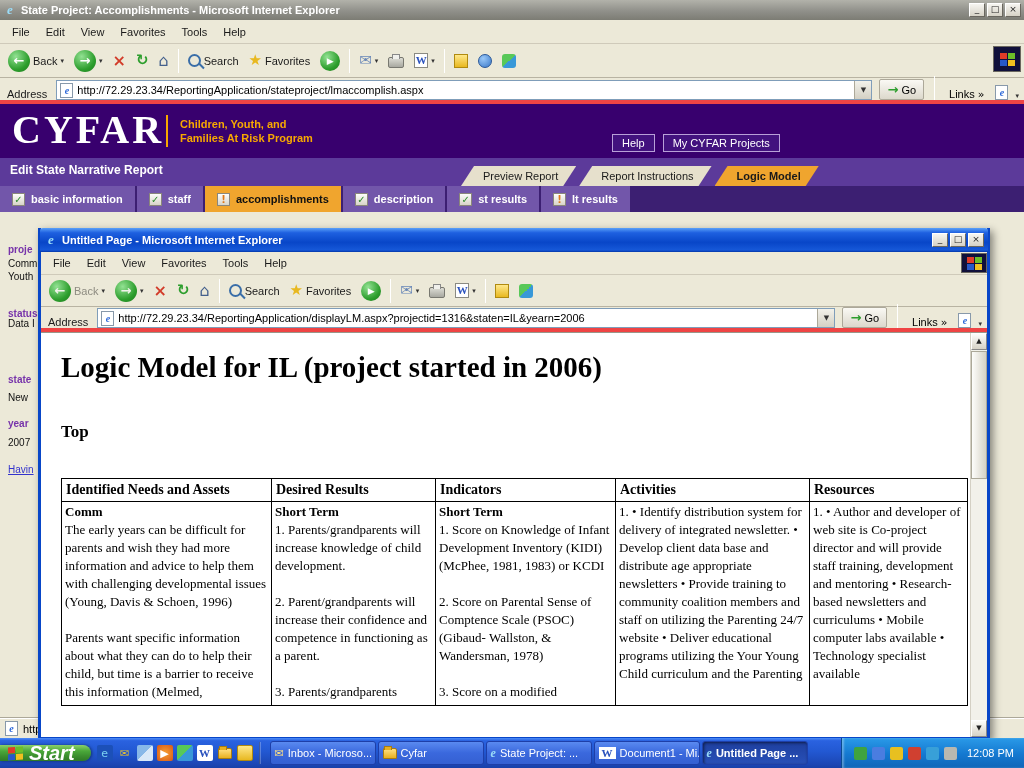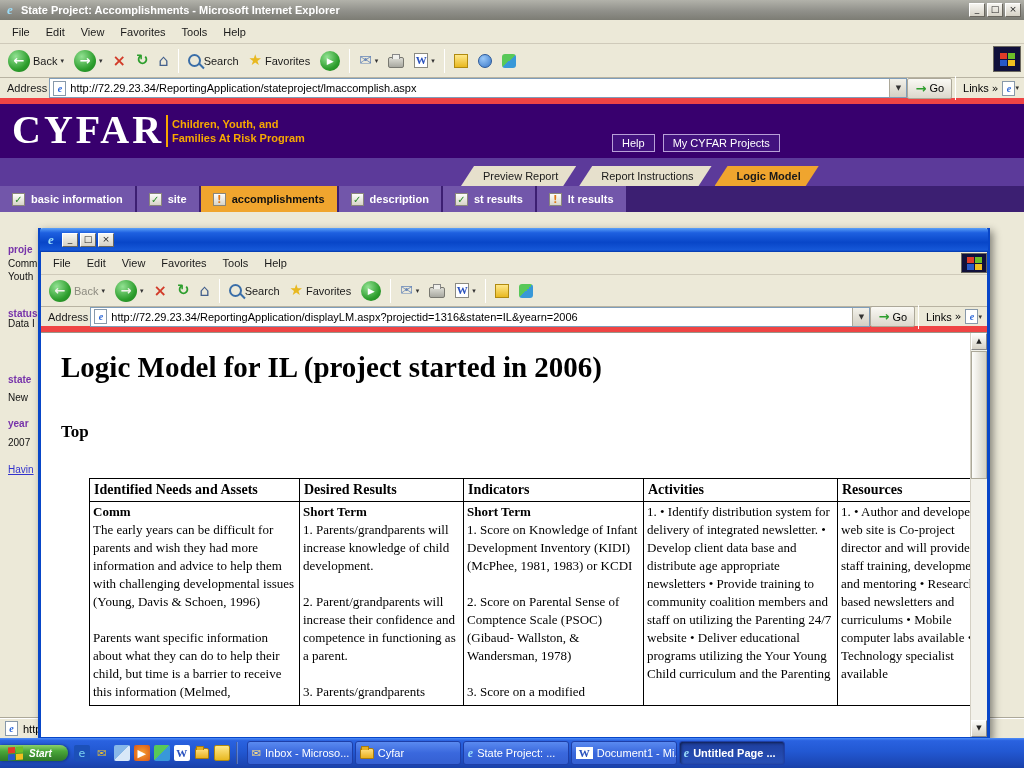--- a/index.html
+++ b/index.html
@@ -37,42 +37,42 @@
   .star { color:#e8b820; font-size:15px; }
   .media-circle { width:20px; height:20px; border-radius:50%; display:flex; align-items:center; justify-content:center;
     color:#fff; font-size:9px; background:radial-gradient(circle at 35% 30%,#93e293,#2d9e2d 62%,#1a7a1a); font-family:"DejaVu Sans",sans-serif; }
   .mail { color:#6a88b8; font-size:15px; }
   .printer { width:16px; height:11px; background:linear-gradient(180deg,#dcdcd4,#a8a8a0); border:1px solid #787870; border-radius:2px; position:relative; margin-top:4px; }
   .printer::before { content:""; position:absolute; top:-4px; left:3px; right:3px; height:4px; background:#f0f0ec; border:1px solid #888; border-bottom:none; }
   .word-ico { width:14px; height:15px; background:#fff; border:1px solid #8a8a82; color:#2a52be; font:bold 11px "Liberation Serif",serif; text-align:center; line-height:13px; }
   .note-ico { width:14px; height:14px; background:linear-gradient(180deg,#ffe88a,#e8b820); border:1px solid #b08a10; }
   .hist-ico { width:14px; height:14px; border-radius:50%; background:radial-gradient(circle at 35% 30%,#9ac8f8,#3a78c8); border:1px solid #2a5898; }
   .msgr-ico { width:14px; height:14px; border-radius:3px; background:linear-gradient(135deg,#58c858 50%,#3898d8 50%); }
-  .addressbar { height:26px; background:#ece9d8; border-bottom:6px solid #ef4444; display:flex; align-items:center; padding:0 5px; gap:0; }
+  .addressbar { height:26px; background:#ece9d8; border-bottom:4px solid #ef4444; display:flex; align-items:flex-end; padding:0 5px; gap:7px; }
   .addr-label { padding:0 2px; color:#1a1a1a; }
   .addr-field { flex:1; height:20px; background:#fff; border:1px solid #7f9db9; display:flex; align-items:center; gap:4px; padding-left:3px; }
   .page-ico { width:13px; height:15px; background:#fff; border:1px solid #8899aa; font:italic bold 10px "Liberation Serif",serif; color:#2a66d8; text-align:center; line-height:13px; flex:0 0 auto; }
   .addr-text { flex:1; white-space:nowrap; overflow:hidden; color:#000; }
   .addr-dd { width:17px; height:18px; background:linear-gradient(180deg,#f2f1ea,#d4d0c4); border-left:1px solid #aca899;
     display:flex; align-items:center; justify-content:center; font-size:7px; color:#333; font-family:"DejaVu Sans",sans-serif; }
   .go-btn { display:flex; align-items:center; gap:3px; padding:2px 7px; background:linear-gradient(180deg,#faf9f4,#dcd8cc);
     border:1px solid #aca899; border-radius:2px; }
   .go-arrow { color:#2d9e2d; font-weight:bold; font-size:13px; font-family:"DejaVu Sans",sans-serif; }
   .links { display:flex; align-items:center; gap:3px; padding:0 4px; }
   .winflag-box { width:28px; height:26px; background:#10103a; display:flex; align-items:center; justify-content:center; border:1px solid #6a675f; }
   .winflag { display:grid; grid-template-columns:7px 7px; grid-template-rows:6px 6px; gap:1px; }
   .winflag i { display:block; }
   .wf-r{background:#e03c28;} .wf-g{background:#6cbe28;} .wf-b{background:#2858c8;} .wf-y{background:#f0c020;}
   .mw-flag { position:absolute; right:3px; top:46px; }
 
   
   .banner { height:54px; background:var(--banner_purple,#38006e); position:relative; }
   .cyfar-logo { position:absolute; left:12px; top:2px; font-family:"Liberation Serif",serif; font-weight:bold; font-size:40px; letter-spacing:3px; color:#fff; }
   .banner-div { position:absolute; left:166px; top:11px; width:2px; height:32px; background:var(--gold,#f8a800); }
-  .tagline { position:absolute; left:172px; top:13px; font-size:11px; font-weight:bold; color:var(--gold,#f8a800); line-height:14px; }
+  .tagline { position:absolute; left:180px; top:13px; font-size:11px; font-weight:bold; color:var(--gold,#f8a800); line-height:14px; }
   .banner-btns { position:absolute; left:612px; top:30px; display:flex; gap:8px; }
   .banner-btn { background:#42127e; border:1px solid #b8a0d8; color:#fff; font-size:11px; padding:2px 9px; white-space:nowrap; }
   .editbar { height:28px; background:var(--bar_purple,#5c3a9a); position:relative; }
   .editbar-title { color:#fff; font-weight:bold; font-size:12px; line-height:24px; padding-left:10px; }
   .chevrons { position:absolute; left:458px; bottom:0; display:flex; }
   .chev { height:20px; line-height:20px; padding:0 18px 0 22px; margin-left:3px; background:var(--chevron_fill,#e6e0cc);
     color:#1a1a1a; font-size:11px; clip-path:polygon(13px 0,100% 0,calc(100% - 13px) 100%,0 100%); white-space:nowrap; }
   .chev.gold { background:var(--tab_selected,#f0a52e); font-weight:bold; }
   .tabsrow { height:26px; background:var(--tabs_bg,#3c1f72); display:flex; gap:2px; }
   .tab { display:flex; align-items:center; gap:6px; padding:0 12px; background:var(--tab_fill,#7256aa); color:#fff; font-weight:bold; font-size:11px; white-space:nowrap; }
@@ -99,39 +99,39 @@
     background:linear-gradient(180deg,#5aa0f8 0%,#1e60e0 20%,#0846c8 60%,#1658d8 92%,#0336a8 100%);
     border-radius:3px 3px 0 0; margin:0 -1px; }
   .p-titlebar .ie-e { color:#9adcf8; }
   .p-menubar { height:23px; }
   .p-toolbar { height:32px; }
   .p-addressbar { height:25px; }
   .p-content { flex:1; background:#fff; position:relative; overflow:hidden; border-top:1px solid #9a968a; }
   .p-inner { position:absolute; left:0; right:17px; top:0; bottom:0; padding:14px 12px 0 20px; overflow:hidden; }
   .lm-title { font-family:"Liberation Serif",serif; font-size:29px; font-weight:bold; color:#000; margin-top:4px; }
   .top-anchor { display:inline-block; font-family:"Liberation Serif",serif; font-size:17px; font-weight:bold; color:#000; margin-top:38px; }
-  table.lm { border-collapse:collapse; width:100%; table-layout:fixed; margin-top:36px;margin-left:28px; }
+  table.lm { border-collapse:collapse; width:100%; table-layout:fixed; margin-top:36px; }
   table.lm th, table.lm td { border:1px solid #000; vertical-align:top; font-family:"Liberation Serif",serif; }
   table.lm th { font-size:14px; text-align:left; padding:3px 4px; }
   table.lm td { font-size:13px; line-height:18px; padding:1px 4px 4px 3px; }
   .cell-sub { font-weight:bold; }
   .cell-body { white-space:pre-line; }
   .vscroll { position:absolute; right:0; top:0; bottom:0; width:17px; background:#f2f1ea; border-left:1px solid #d4d0c4; }
   .sbtn { position:absolute; left:0; width:16px; height:17px; background:linear-gradient(180deg,#fdfdfb,#d6d2c6);
     border:1px solid #fff; border-right-color:#888; border-bottom-color:#888; font-size:7px; text-align:center; line-height:15px; color:#222;
     font-family:"DejaVu Sans",sans-serif; }
   .sbtn.up { top:0; } .sbtn.down { bottom:0; }
   .sthumb { position:absolute; left:0; top:18px; width:16px; height:128px; background:linear-gradient(90deg,#fdfdfb,#d6d2c6); border:1px solid #aca899; }
 
   
   .taskbar { position:absolute; left:0; bottom:0; width:1024px; height:30px; z-index:20; display:flex; align-items:center;
     background:linear-gradient(180deg,#4d8df8 0%,#2a62e0 9%,#2258d2 45%,#1c46b4 88%,#1840a8 100%); }
   .start { height:16px; padding:0 16px 0 8px; display:flex; align-items:center; gap:6px; flex:0 0 auto;
     background:linear-gradient(180deg,#8cd06a 0%,#4aa83a 38%,#3a8c2e 72%,#2e7a26 100%);
-    border-radius:0 12px 12px 0; box-shadow:1px 0 3px rgba(0,0,0,.45); color:#fff; font-weight:bold; font-style:italic; font-size:10px; }
+    border-radius:0 12px 12px 0; box-shadow:1px 0 3px rgba(0,0,0,.45); color:#fff; font-weight:bold; font-style:italic; font-size:20px; }
   .start .winflag { transform:skewY(-4deg); }
   .ql { display:flex; align-items:center; gap:4px; padding:0 6px; flex:0 0 auto; }
   .ql-ico { width:16px; height:16px; border-radius:2px; display:flex; align-items:center; justify-content:center; font-size:11px; font-family:"DejaVu Sans",sans-serif; }
   .ql-div { width:2px; height:22px; background:rgba(255,255,255,.25); border-left:1px solid rgba(0,0,0,.3); margin:0 2px; }
   .taskbtn { width:106px; height:24px; margin:0 1px; flex:0 0 auto; overflow:hidden; white-space:nowrap;
     background:linear-gradient(180deg,#5a8af0,#3a68dd 50%,#3560d2); border:1px solid #1e3fa8; border-radius:3px;
     display:flex; align-items:center; gap:4px; padding:0 4px; color:#fff; font-size:11px; }
   .taskbtn.active { background:linear-gradient(180deg,#1e3f9e,#2850b8); box-shadow:inset 1px 1px 3px rgba(0,0,0,.55); font-weight:bold; }
   .tb-ico { flex:0 0 auto; font-family:"DejaVu Sans",sans-serif; }
   .folder-ico { width:14px; height:11px; background:linear-gradient(180deg,#ffe082,#e8b020); border:1px solid #a87c10; border-radius:1px 2px 1px 1px; position:relative; }
@@ -249,35 +249,36 @@
         <span style="display:block">Children, Youth, and</span>
         <span style="display:block">Families At Risk Program</span>
       </span>
       <span class="banner-btns">
         <span class="banner-btn">Help</span>
         <span class="banner-btn">My CYFAR Projects</span>
       </span>
     </div>
 
     <div class="editbar">
+      <div class="editbar-title">Edit State Narrative Report</div>
       <div class="chevrons">
         <span class="chev">Preview Report</span>
         <span class="chev">Report Instructions</span>
         <span class="chev gold">Logic Model</span>
       </div>
     </div>
 
     <div class="tabsrow">
       <span class="tab">
         <span class="tab-icon check">✓</span>
         <span>basic information</span>
       </span>
       <span class="tab">
         <span class="tab-icon check">✓</span>
-        <span>site</span>
+        <span>staff</span>
       </span>
       <span class="tab selected">
         <span class="tab-icon alert">!</span>
         <span>accomplishments</span>
       </span>
       <span class="tab">
         <span class="tab-icon check">✓</span>
         <span>description</span>
       </span>
       <span class="tab">
@@ -314,20 +315,21 @@
           <i class="wf-b"></i>
           <i class="wf-y"></i>
         </span>
     </div>
   </div>
 
   <div class="popup">
 
     <div class="p-titlebar">
       <span class="ie-e glyph">e</span>
+      <span class="title-text">Untitled Page - Microsoft Internet Explorer</span>
       <span class="caption">
         <span class="cbtn">_</span>
         <span class="cbtn">□</span>
         <span class="cbtn">×</span>
       </span>
     </div>
 
     <div class="menubar p-menubar">
       <span class="menu-item">File</span>
       <span class="menu-item">Edit</span>
@@ -514,15 +516,24 @@
       <span>State Project: ...</span>
     </span>
     <span class="taskbtn">
       <span class="tb-ico" style="background:#fff;color:#2a52be;font:bold 11px 'Liberation Serif',serif;padding:0 3px">W</span>
       <span>Document1 - Mi...</span>
     </span>
     <span class="taskbtn active">
       <span class="tb-ico" style="color:#9adcf8;font:italic bold 12px 'Liberation Serif',serif">e</span>
       <span>Untitled Page ...</span>
     </span>
+    <span class="tray">
+      <span class="tray-ico" style="background:#3fa33f"></span>
+      <span class="tray-ico" style="background:#4a7de0"></span>
+      <span class="tray-ico" style="background:#e8c020"></span>
+      <span class="tray-ico" style="background:#d04030"></span>
+      <span class="tray-ico" style="background:#38a0d8"></span>
+      <span class="tray-ico" style="background:#b8b8b0"></span>
+      <span class="clock">12:08 PM</span>
+    </span>
   </div>
 
 </div>
 
 </body></html>

